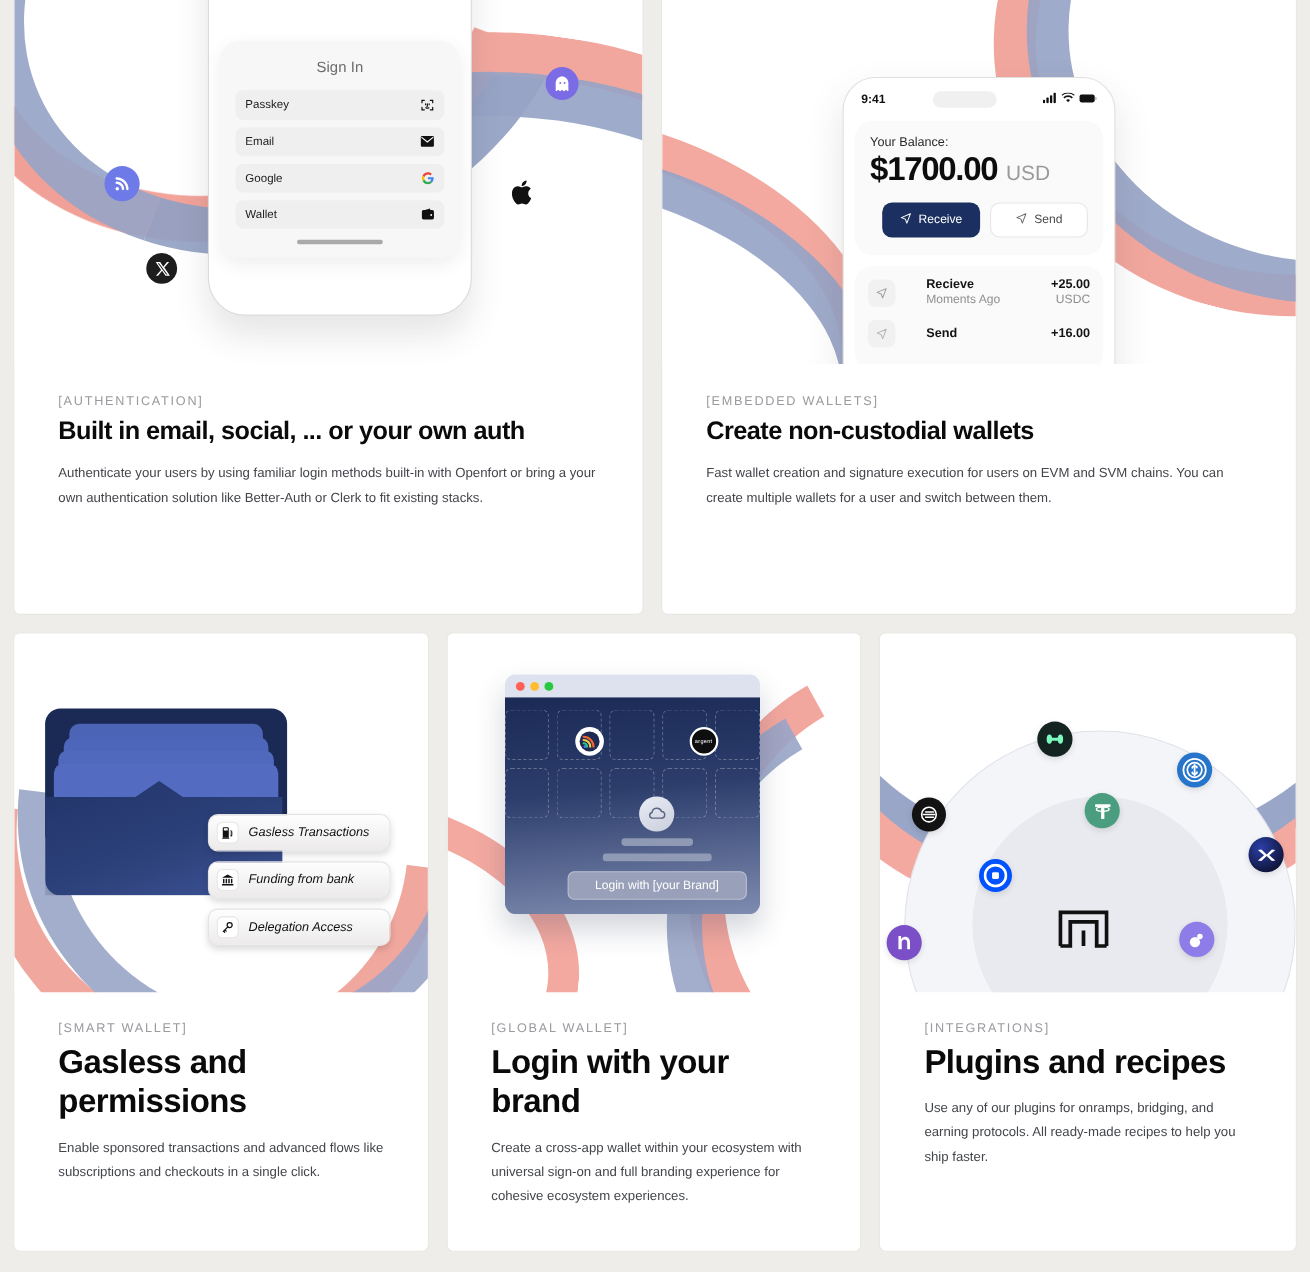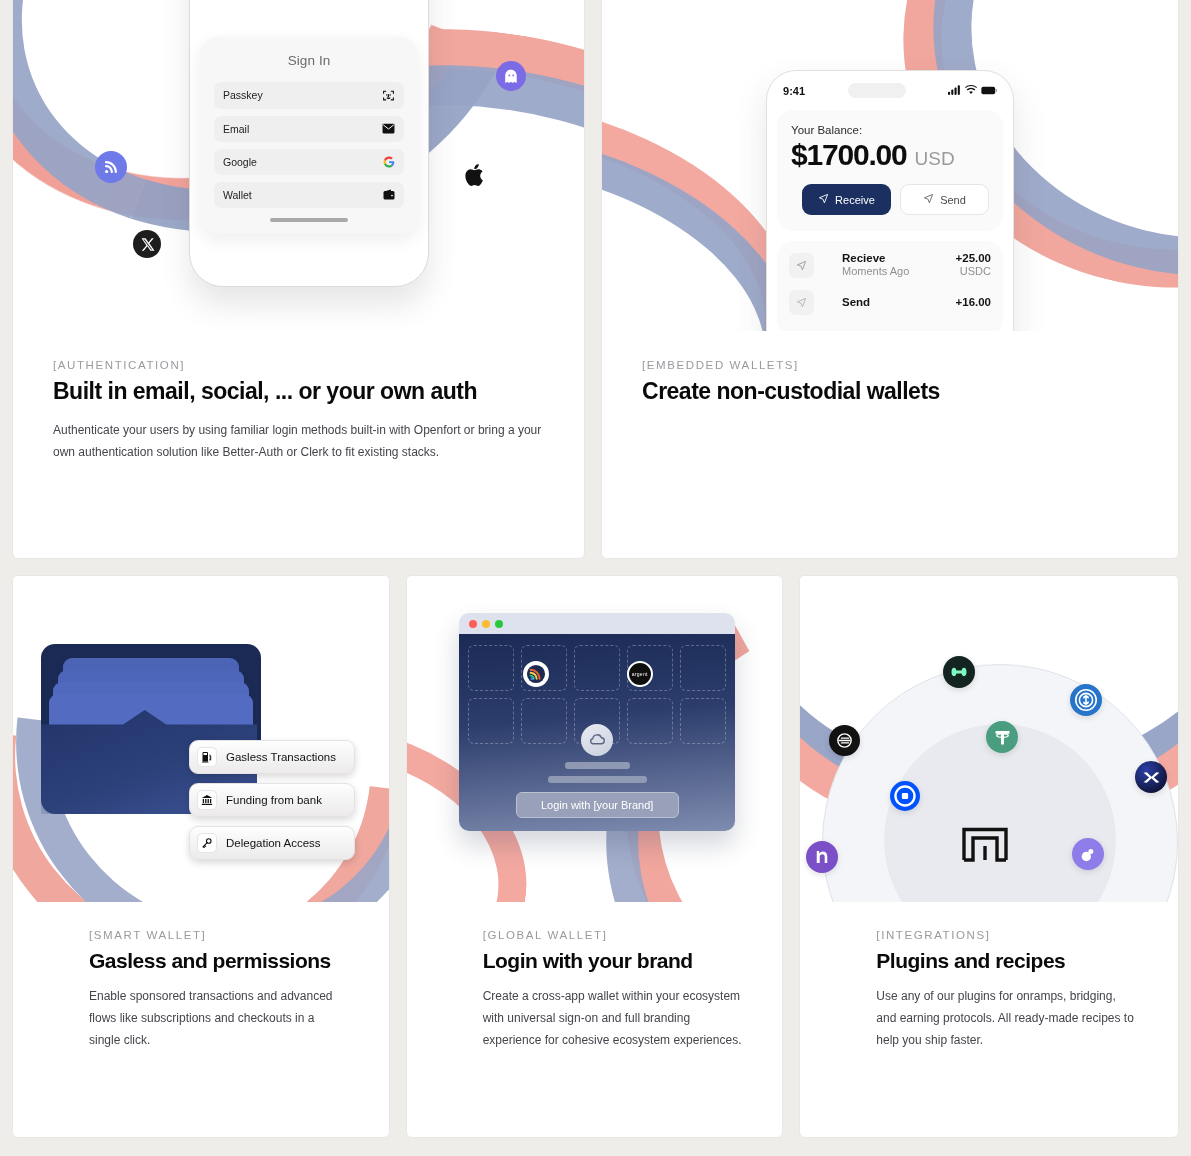--- a/index.html
+++ b/index.html
@@ -237,21 +237,21 @@
     padding: 6px 16px 6px 7px;
     margin-bottom: 9px;
     box-shadow: 0 3px 7px rgba(0,0,0,.15);
     width: 166px;
   }
   .chip-ic {
     width: 20px; height: 20px; background: #fff; border-radius: 5px;
     border: 1px solid #e6e6e6;
     display: flex; align-items: center; justify-content: center; flex: none;
   }
-  .chip-lb { font-size: 11.5px; color: #111; white-space: nowrap; }
+  .chip-lb { font-size: 11.5px; color: #111; white-space: nowrap; font-style: italic; }
 
   
   .c4-salmon {
     width: 400px; height: 420px; left: 220px; top: 20px;
     border: 32px solid;
     border-color: transparent transparent #f2a79e #f2a79e;
     transform: rotate(16deg);
   }
   .c4-blue {
     width: 400px; height: 420px; left: 200px; top: 50px;
@@ -260,21 +260,21 @@
     transform: rotate(16deg);
     opacity: .9;
   }
   .c4-salmon-l {
     width: 420px; height: 300px; left: -300px; top: 148px;
     border: 28px solid;
     border-color: #f3a9a0 #f3a9a0 transparent transparent;
     transform: rotate(6deg);
   }
   .browser {
-    position: absolute; left: 52px; top: 37px; width: 276px; height: 218px;
+    position: absolute; left: 52px; top: 37px; width: 232px; height: 218px;
     border-radius: 10px; overflow: hidden; z-index: 4;
     box-shadow: 0 14px 26px rgba(40,50,80,.2);
   }
   .br-bar { height: 21px; background: #dde2ee; display: flex; align-items: center; gap: 5px; padding-left: 10px; }
   .dot { width: 8px; height: 8px; border-radius: 50%; }
   .br-body {
     height: 197px; position: relative;
     background: linear-gradient(175deg,#1b2a55 0%,#2c3d6c 42%,#7f8cb0 100%);
   }
   .grid-cells { position: absolute; inset: 11px 0 auto 0; display: flex; flex-direction: column; gap: 7px; }
@@ -334,30 +334,30 @@
   .t-usdc   { left: 270px; top: 108px; width: 32px; height: 32px; background: #2775ca; }
   .t-etherfi{ left: 29px;  top: 149px; width: 31px; height: 31px; background: #121212; }
   .t-tether { left: 186px; top: 145px; width: 32px; height: 32px; background: #4a9e7f; }
   .t-coinb  { left: 90px;  top: 205px; width: 30px; height: 30px; background: #0052ff; }
   .t-axl    { left: 335px; top: 185px; width: 32px; height: 32px; background: #0a0a1e; }
   .t-farc   { left: 6px;   top: 265px; width: 32px; height: 32px; background: #7a4fc7; }
   .t-moon   { left: 272px; top: 262px; width: 32px; height: 32px; background: #8e7ce8; }
 
   
   .body { padding: 28px 40px 12px; flex: 1; }
-  .body-b { padding: 27px 40px 0; margin-left: 36px; }
+  .body-b { padding: 27px 40px 0; }
   .eyebrow {
     font-size: 11.5px; letter-spacing: 1.6px; color: #9a9a9f;
     margin-bottom: 7px;
   }
   .title {
     font-size: 23px; font-weight: 600; color: #0a0a0a;
     letter-spacing: -0.5px; margin-bottom: 14px; line-height: 1.2;
   }
-  .title-b { font-size: 21px; margin-bottom: 13px; }
+  .title-b { font-size: 30px; margin-bottom: 13px; }
   .desc {
     font-size: 12px; color: #43454b; line-height: 1.83;
     max-width: 500px;
   }
   .desc-b { max-width: 310px; }
 </style>
 </head>
 <body>
 
 <div class="page">
@@ -551,20 +551,21 @@
                 <span class="tx-amt" style="display:block">+16.00</span>
               </span>
             </div>
           </div>
         </div>
       </div>
 
       <div class="body">
         <div class="eyebrow">[EMBEDDED WALLETS]</div>
         <div class="title">Create non-custodial wallets</div>
+        <div class="desc">Fast wallet creation and signature execution for users on EVM and SVM chains. You can create multiple wallets for a user and switch between them.</div>
       </div>
     </div>
   </div>
 
   <div class="row row-bottom">
 
     <div class="card card-b">
       <div class="visual vb">
         <div class="ribbon c3-salmon"></div>
         <div class="ribbon c3-blue"></div>

